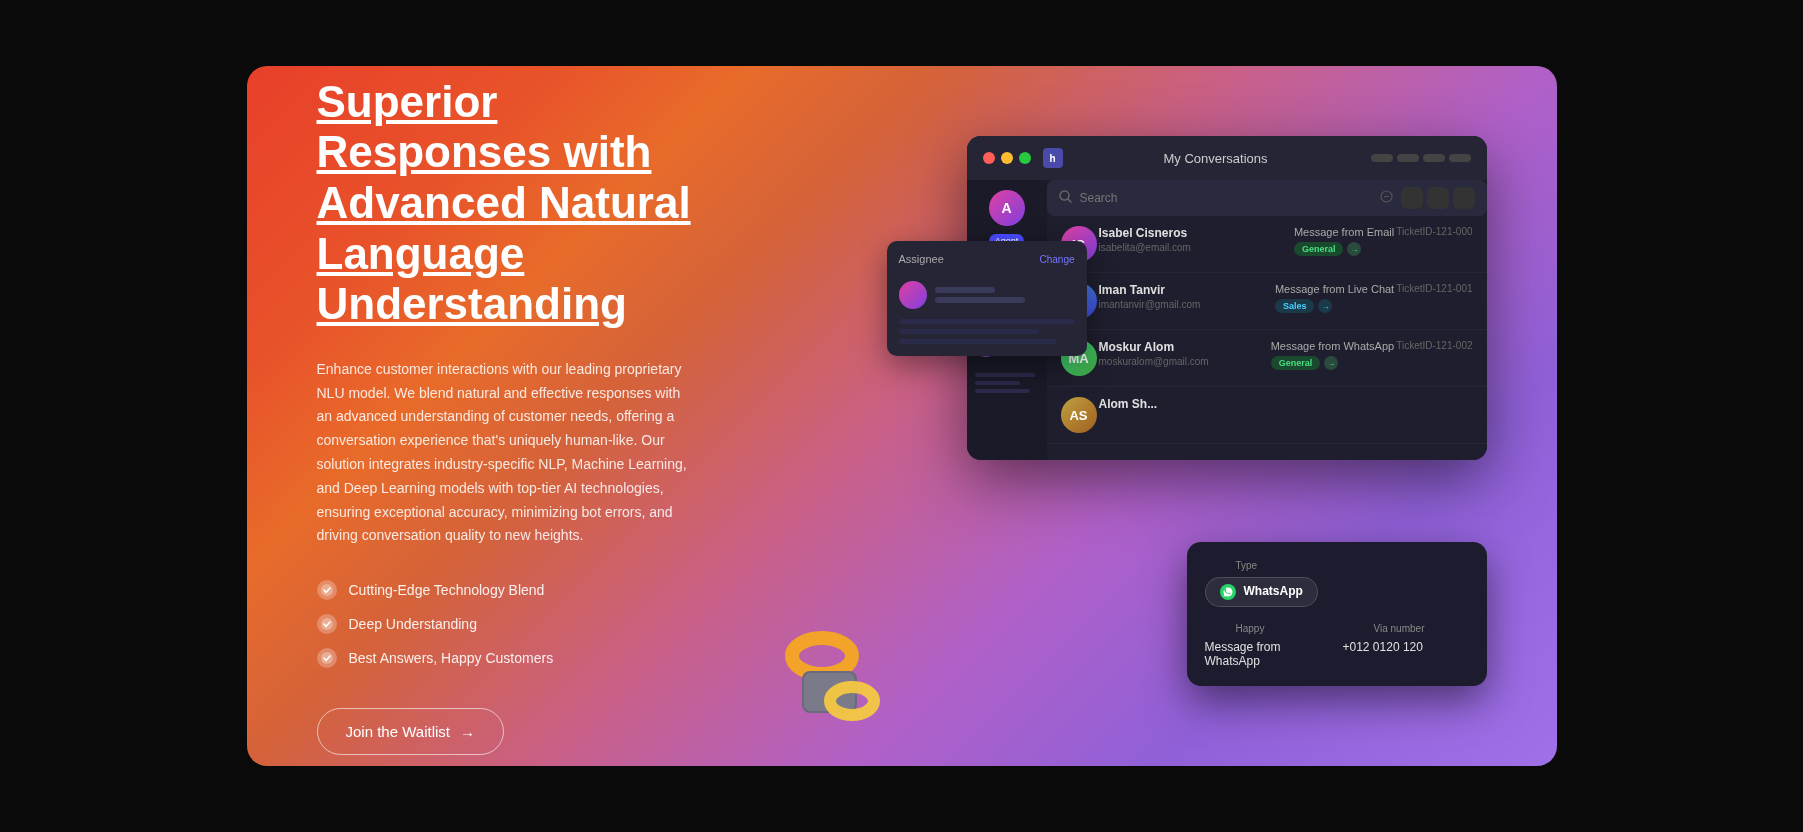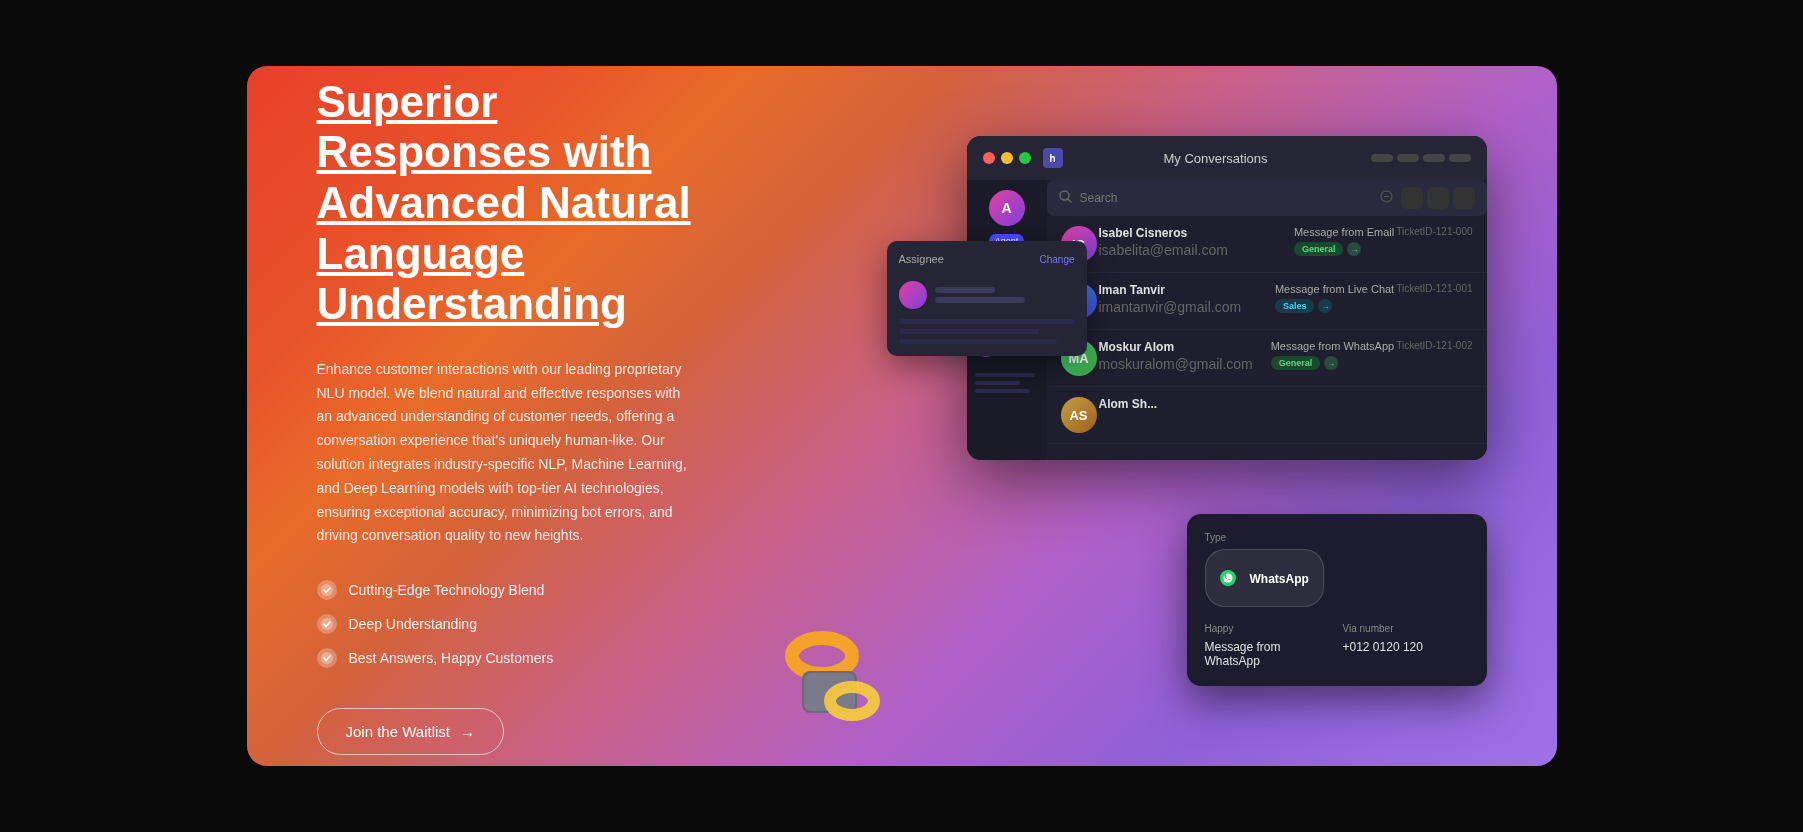--- a/index.html
+++ b/index.html
@@ -236,21 +236,21 @@
       flex: 1;
       min-width: 0;
     }
     .conv-name {
       font-size: 12px;
       font-weight: 600;
       color: #e0e0e0;
       margin-bottom: 2px;
     }
     .conv-email {
-      font-size: 14px;
+      font-size: 10px;
       color: #666;
     }
     .conv-meta {
       display: flex;
       flex-direction: column;
       align-items: flex-start;
       gap: 4px;
     }
     .conv-source {
       font-size: 11px;
@@ -356,29 +356,30 @@
       gap: 12px;
       margin-bottom: 16px;
     }
     .detail-col {
       flex: 1;
     }
     .detail-col-label {
       font-size: 10px;
       color: #888;
       margin-bottom: 6px;
+      margin-left: 31px;
     }
     .whatsapp-btn {
       display: inline-flex;
-      align-items: flex-end;
-      gap: 14px;
+      align-items: flex-start;
+      gap: 8px;
       background: rgba(255,255,255,0.08);
       border: 1.5px solid rgba(255,255,255,0.15);
       border-radius: 20px;
-      padding: 20px 14px;
+      padding: 6px 14px;
       color: #ffffff;
       font-size: 12px;
       font-weight: 600;
     }
     .wa-icon {
       width: 16px; height: 16px;
       background: #25d366;
       border-radius: 50%;
       display: flex; align-items: center; justify-content: center;
       font-size: 9px;

